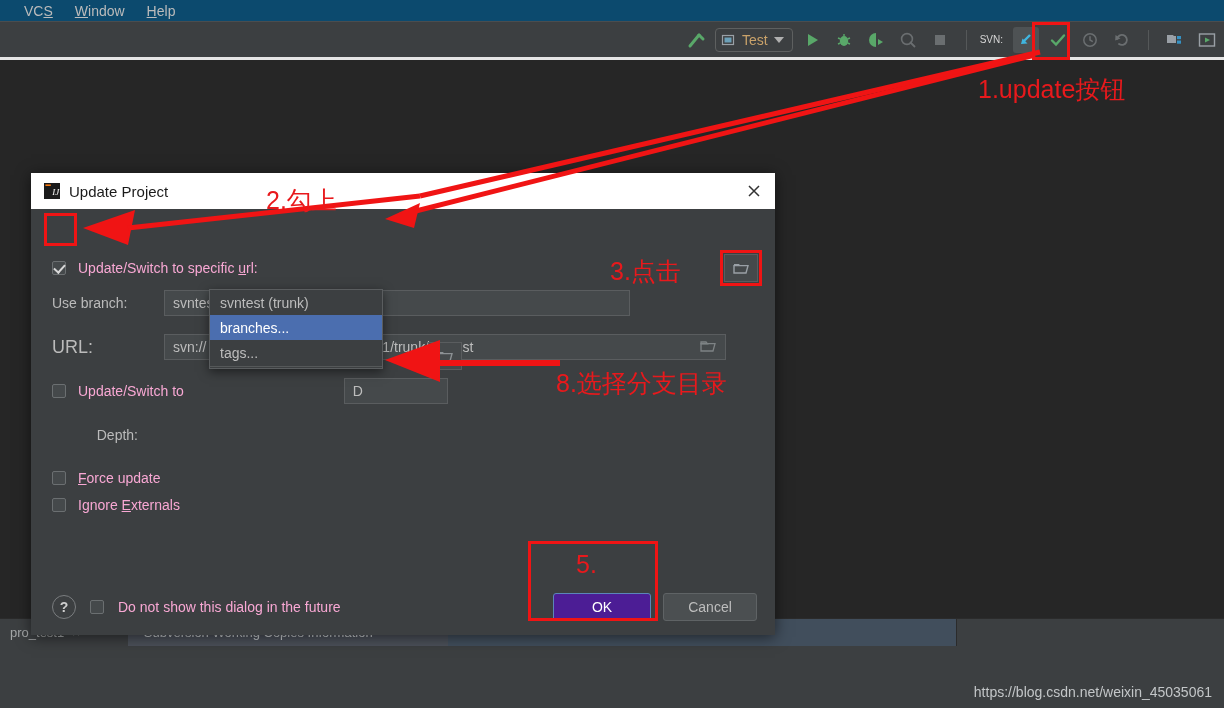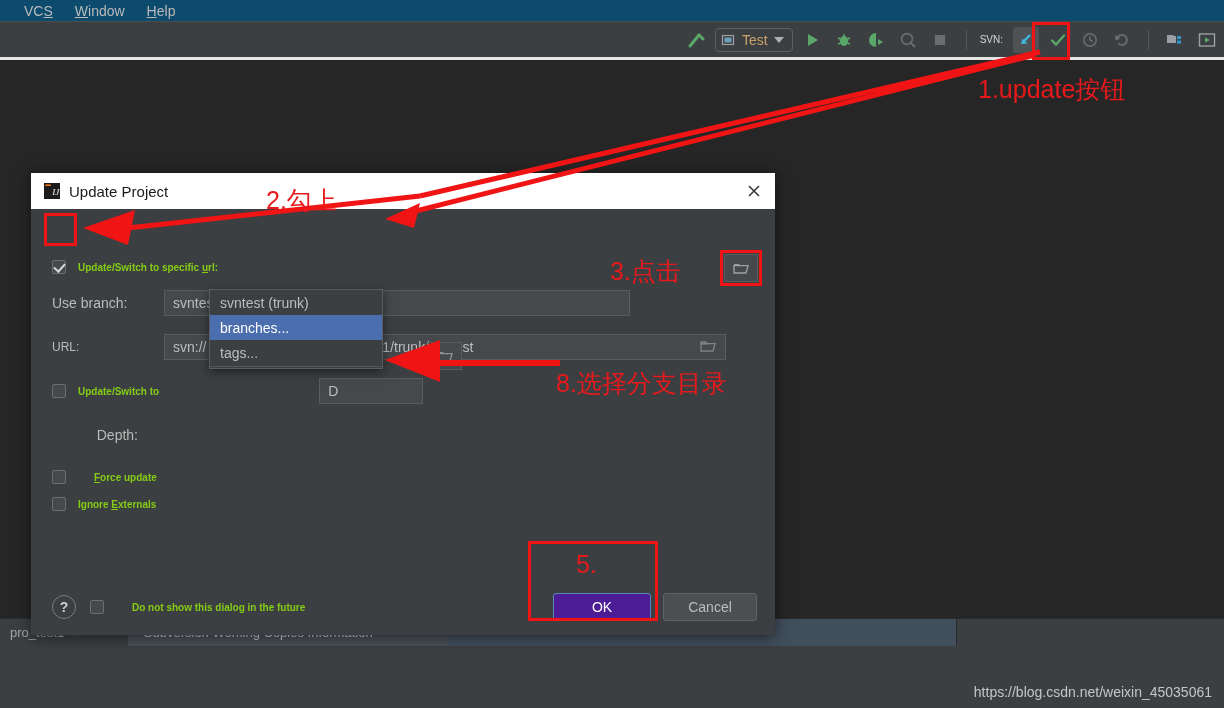--- a/index.html
+++ b/index.html
@@ -113,21 +113,21 @@
 
   .cb {
     width:14px;height:14px;border:1px solid #6b6f71;background:#45494b;
     border-radius:2px;display:inline-block;position:relative;flex:none;
     cursor:pointer;
   }
   .cb.checked::after {
     content:"";position:absolute;left:3px;top:0px;width:5px;height:9px;
     border:solid #d8d8d8;border-width:0 2px 2px 0;transform:rotate(42deg);
   }
-  .lbl { color:#84cc16; font-size:10px; white-space:nowrap;font-weight:bold; }
+  .lbl { color:#f9a8d4; font-size:14px; white-space:nowrap; }
   .lbl .mn { text-decoration:underline; }
 
   .field {
     background:#45494b; border:1px solid #5a5d5f; height:26px;
     color:#bdbdbd; font-size:14px; display:flex; align-items:center;
     padding:0 8px; position:relative;
   }
   .folder-btn {
     width:34px;height:28px;border:1px solid #5a5d5f;background:#45494b;
     display:flex;align-items:center;justify-content:center;cursor:pointer;
@@ -137,26 +137,26 @@
     color:#bdbdbd;font-size:14px;display:flex;align-items:center;
     padding:0 8px;cursor:pointer;
   }
 
   
   #row-specific-url { position:absolute; left:21px; top:51px; gap:12px; }
   #row-usebranch   { position:absolute; left:21px; top:81px; }
   #row-url         { position:absolute; left:21px; top:125px; }
   #row-switch2     { position:absolute; left:21px; top:169px; gap:12px; }
   #row-depth       { position:absolute; left:21px; top:218px; }
-  #row-force       { position:absolute; left:21px; top:261px; gap:28px; }
+  #row-force       { position:absolute; left:21px; top:261px; gap:12px; }
   #row-ignore      { position:absolute; left:21px; top:288px; gap:12px; }
 
   #lbl-usebranch { width:112px; color:#bbbbbb; font-size:14px; }
   #fld-usebranch { width:466px; }
-  #lbl-url { width:112px; color:#bbbbbb; font-size:12px; }
+  #lbl-url { width:112px; color:#bbbbbb; font-size:18px; }
   #fld-url { width:562px; }
   #lbl-depth { width:86px; color:#bbbbbb; font-size:14px; text-align:right;
                margin-right:14px; }
 
   #row-bottom {
     position:absolute; left:21px; right:18px; bottom:14px;
     display:flex; align-items:center;
   }
   .help-circle {
     width:24px;height:24px;border-radius:50%;border:1px solid #7a7d7f;
@@ -391,21 +391,21 @@
     </div>
 
     <div class="row" id="row-ignore">
       <span class="cb"></span>
       <span class="lbl"><span>Ignore </span><span class="mn">E</span><span>xternals</span></span>
     </div>
 
     <div id="row-bottom">
       <div class="help-circle">?</div>
       <span class="cb" style="margin-left:14px"></span>
-      <span class="lbl" style="margin-left:28px">Do not show this dialog in the future</span>
+      <span class="lbl" style="margin-left:14px">Do not show this dialog in the future</span>
       <span style="flex:1"></span>
       <button id="btn-ok">OK</button>
       <button id="btn-cancel">Cancel</button>
     </div>
 
   </div>
 </div>
 
 <div class="folder-btn" style="position:absolute;left:724px;top:254px;z-index:50;">
   <svg width="17" height="14" viewBox="0 0 17 14">

